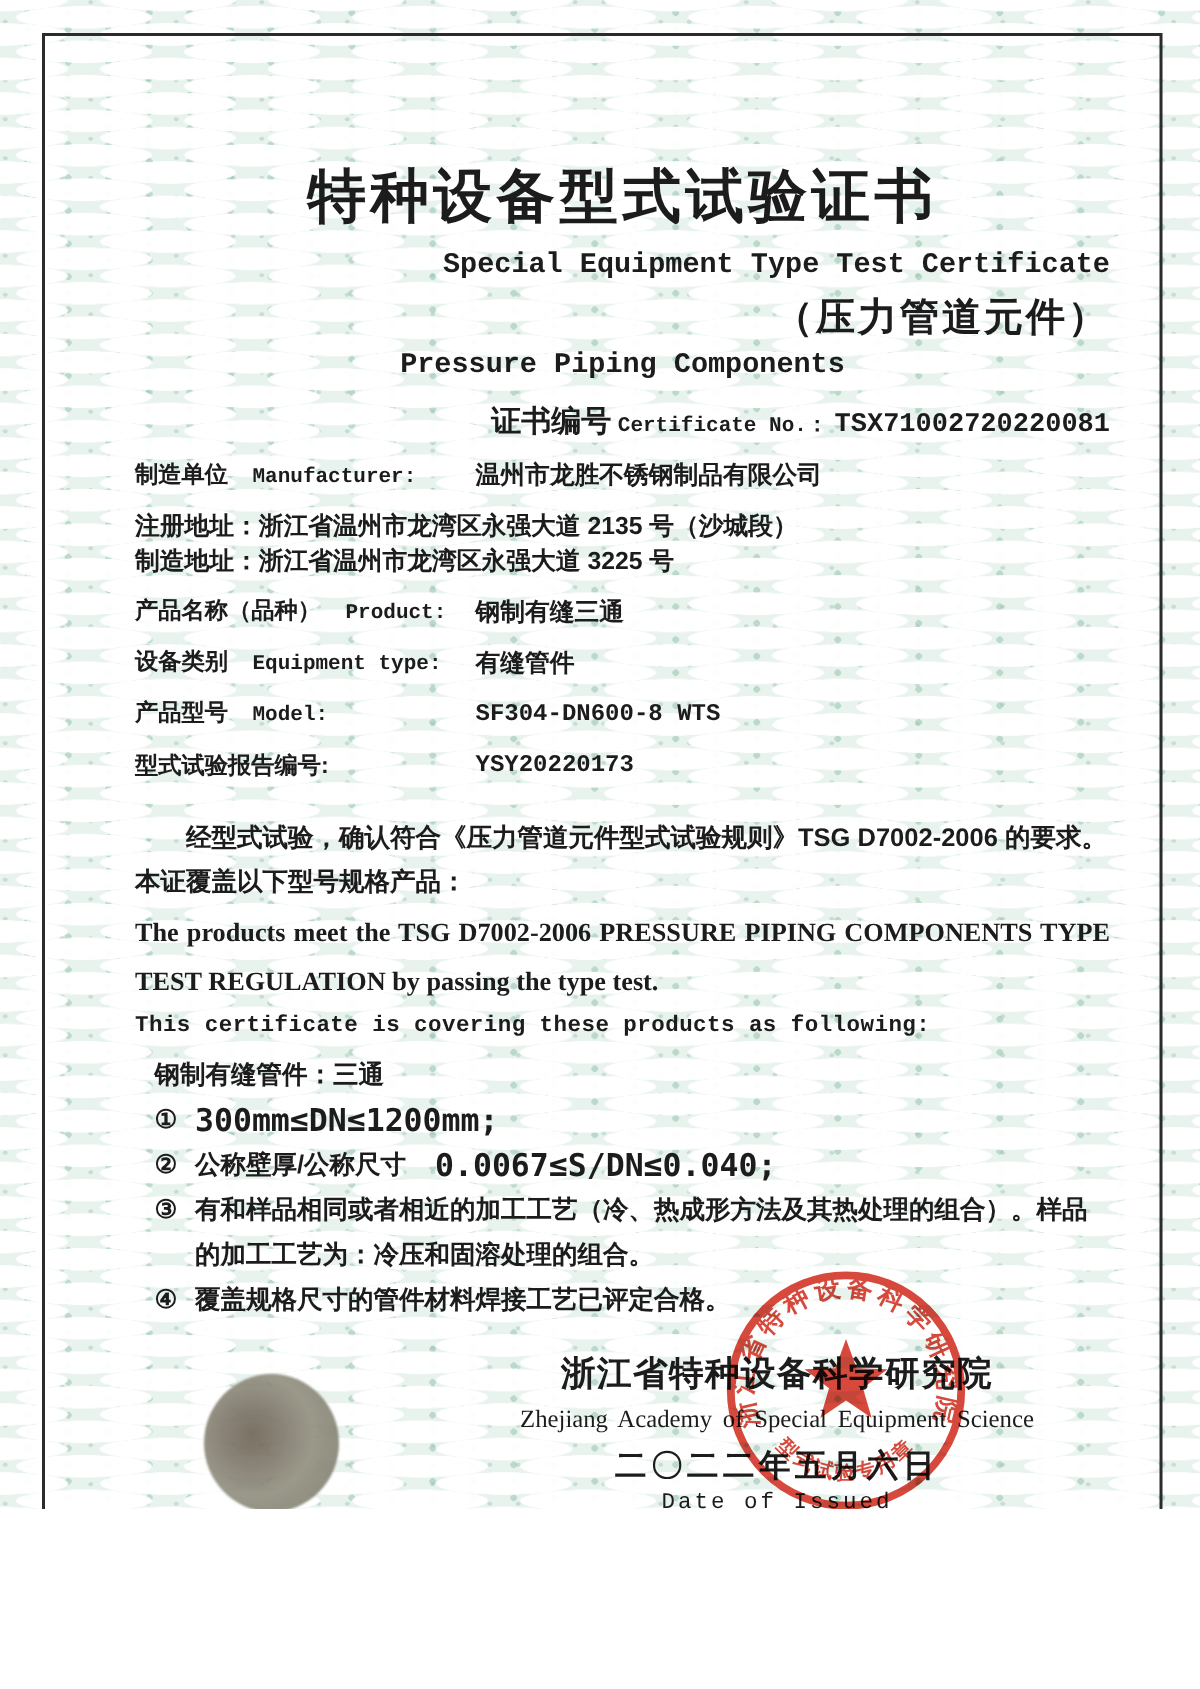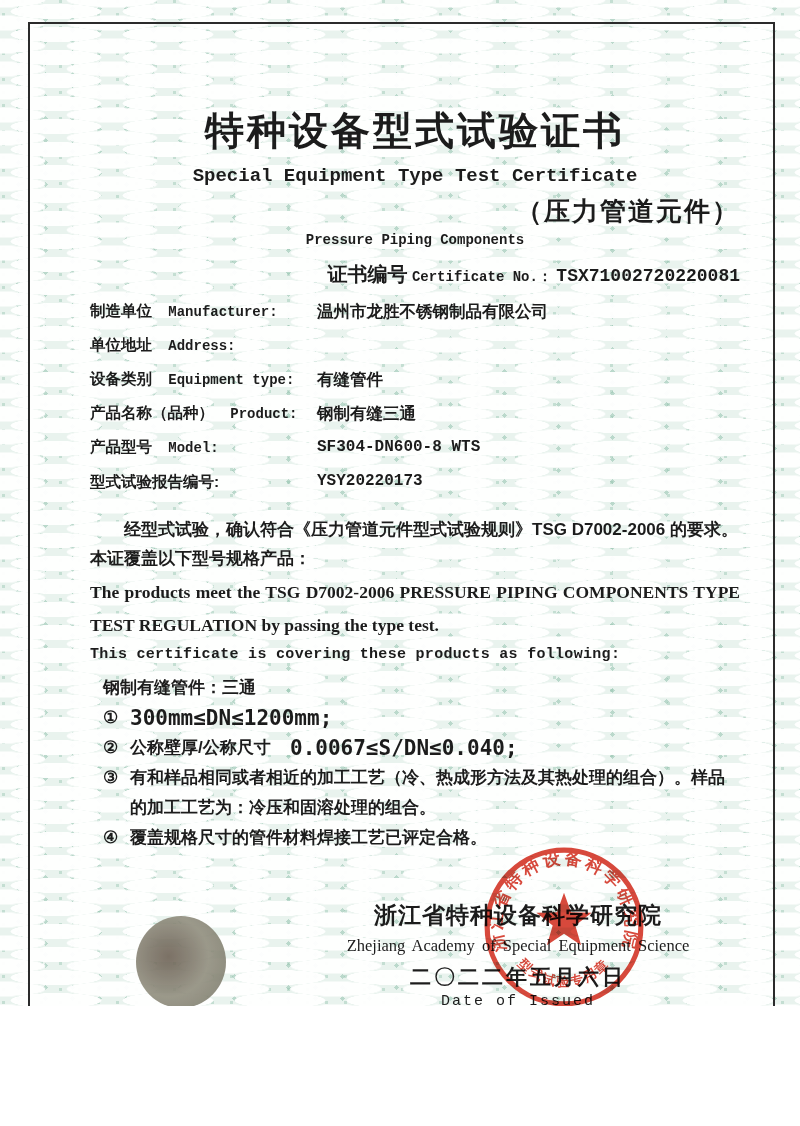--- a/index.html
+++ b/index.html
@@ -17,23 +17,23 @@
     background-size: 112px 23px, 112px 23px, 27px 11px, 19px 13px;
     background-position: 0 0, 56px 11.5px, 5px 3px, 13px 8px;
   }
   .frame {
     position:absolute; left:28px; top:22px; width:747px; height:1076px;
     border:2px solid #2b2b2b; pointer-events:none;
   }
   .content { position:absolute; left:90px; top:0; width:650px; }
 
   .title-zh { margin-top:104px; text-align:center; font-size:39px; font-weight:bold; letter-spacing:3px; }
-  .title-en { margin-top:7px; text-align:center; font-family:"Liberation Mono", monospace; font-size:19px; font-weight:bold; }
+  .title-en { margin-top:7px; text-align:right; font-family:"Liberation Mono", monospace; font-size:19px; font-weight:bold; }
   .paren-zh { margin-top:7px; text-align:right; font-size:26px; font-weight:bold; letter-spacing:2px; }
-  .paren-en { margin-top:3px; text-align:center; font-family:"Liberation Mono", monospace; font-size:14px; font-weight:bold; }
+  .paren-en { margin-top:3px; text-align:center; font-family:"Liberation Mono", monospace; font-size:19px; font-weight:bold; }
 
   .cert-line { margin-top:13px; text-align:right; white-space:nowrap; }
   .cert-zh  { font-size:20px; font-weight:bold; }
   .cert-en  { font-family:"Liberation Mono", monospace; font-size:14px; font-weight:bold; }
   .cert-val { font-family:"Liberation Mono", monospace; font-size:18px; font-weight:bold;text-align:right; }
 
   .fields { margin-top:12px; }
   .field-row { display:flex; align-items:center; margin-top:11px; }
   .f-label { width:227px; flex:none; font-weight:600; font-size:15.5px; line-height:21px; }
   .f-label .en { font-family:"Liberation Mono", monospace; font-size:14px;padding-left:12px; }
@@ -91,40 +91,40 @@
 
       <div class="field-row">
         <div class="f-label">
           <span>制造单位</span>
           <span class="en">Manufacturer:</span>
         </div>
         <div class="f-value">温州市龙胜不锈钢制品有限公司</div>
       </div>
 
       <div class="field-row">
+        <div class="f-value">
+          <div>注册地址：浙江省温州市龙湾区永强大道 2135 号（沙城段）</div>
+          <div>制造地址：浙江省温州市龙湾区永强大道 3225 号</div>
+        </div>
+      </div>
+
+      <div class="field-row">
         <div class="f-label">
-          <span>单位地址</span>
-          <span class="en">Address:</span>
+          <span>产品名称（品种）</span>
+          <span class="en">Product:</span>
         </div>
+        <div class="f-value">钢制有缝三通</div>
       </div>
 
       <div class="field-row">
         <div class="f-label">
           <span>设备类别</span>
           <span class="en">Equipment type:</span>
         </div>
         <div class="f-value">有缝管件</div>
-      </div>
-
-      <div class="field-row">
-        <div class="f-label">
-          <span>产品名称（品种）</span>
-          <span class="en">Product:</span>
-        </div>
-        <div class="f-value">钢制有缝三通</div>
       </div>
 
       <div class="field-row">
         <div class="f-label">
           <span>产品型号</span>
           <span class="en">Model:</span>
         </div>
         <div class="f-value mono">SF304-DN600-8 WTS</div>
       </div>
 

